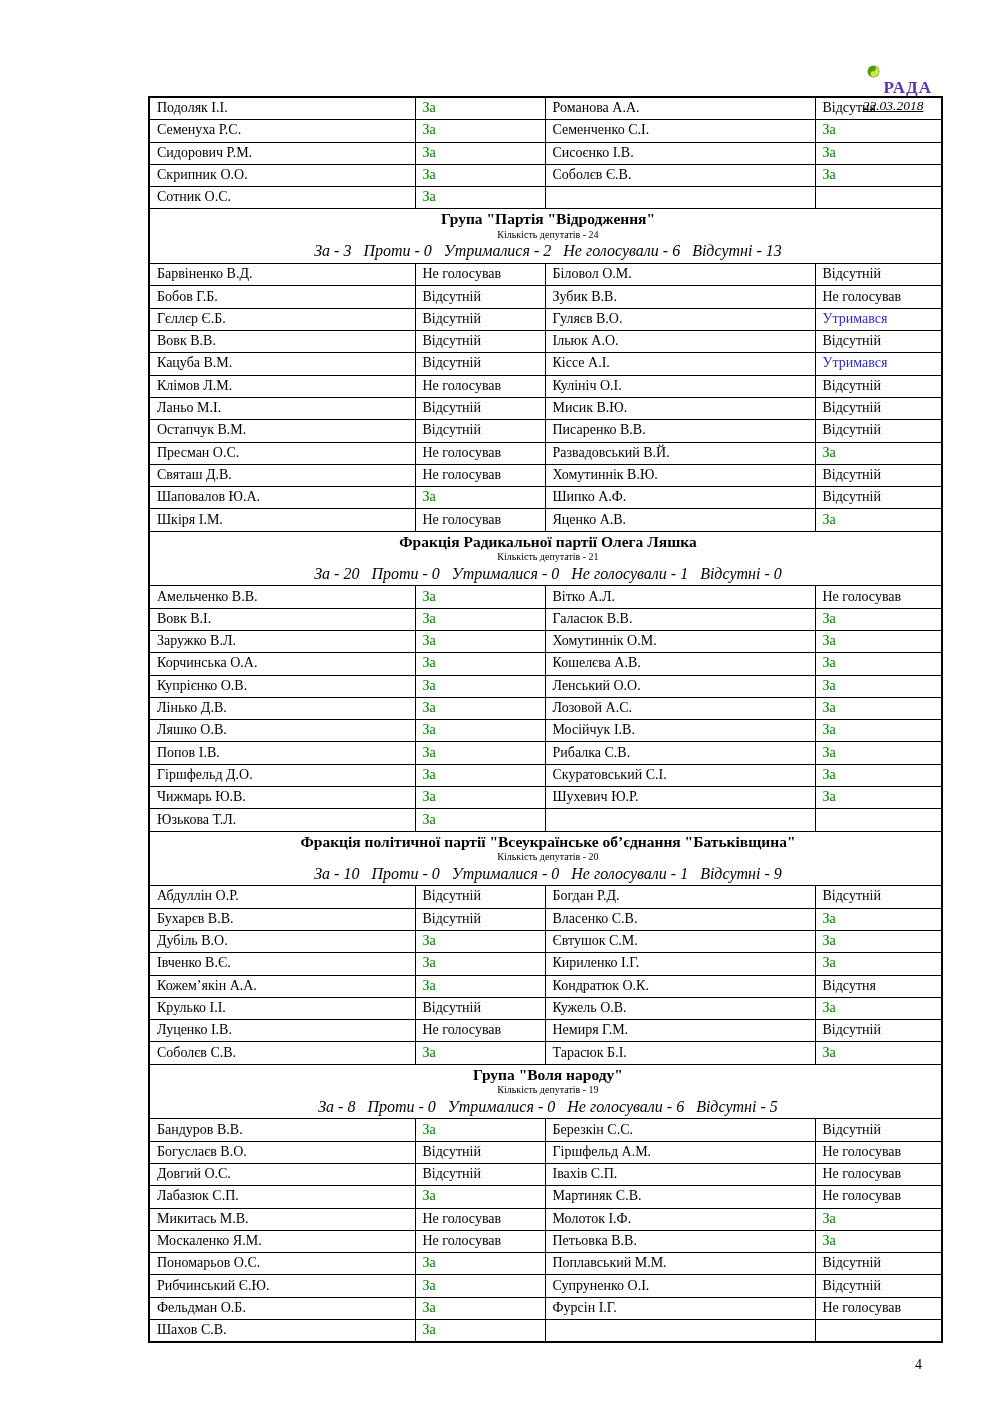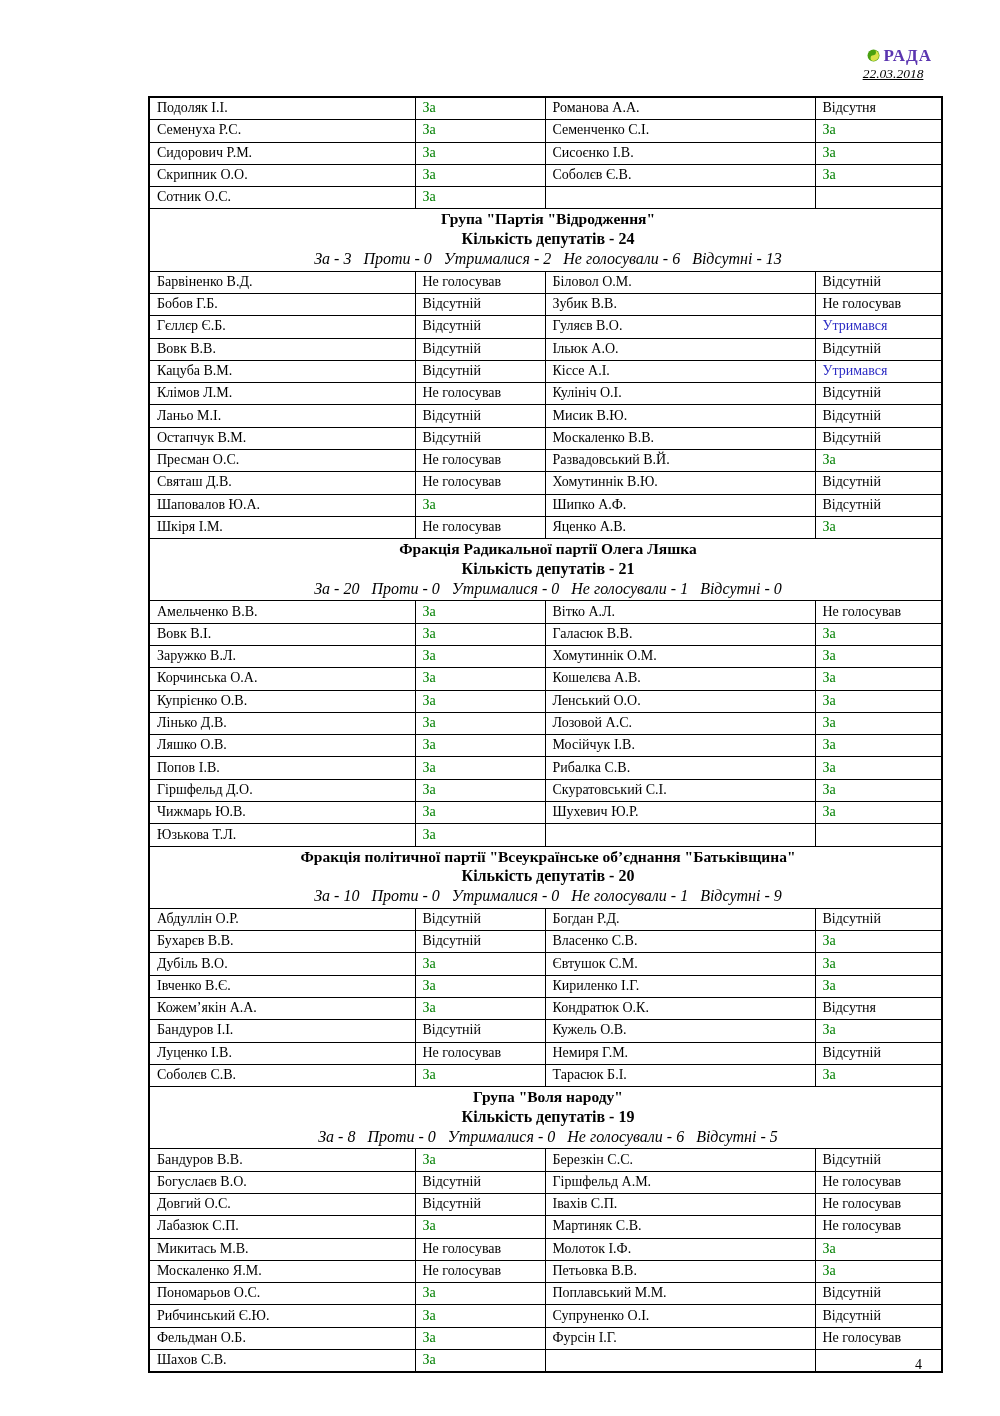--- a/index.html
+++ b/index.html
@@ -61,41 +61,41 @@
     white-space: nowrap;
     overflow: hidden;
     vertical-align: middle;
   }
   td.group-header {
     text-align: center;
     padding: 3px 0 4px 0;
     height: auto;
   }
   .gh-title  { font-weight: bold; font-size: 15.5px; line-height: 1.25; }
-  .gh-count  { font-size: 16px;   line-height: 1.25; font-weight: bold; }
+  .gh-count  { font-size: 10px;   line-height: 1.25; }
   .gh-stats  { font-style: italic; font-size: 16px; line-height: 1.3; white-space: pre; }
   .page-num {
     position: absolute;
     left: 915px;
     top: 1357px;
     font-size: 14px;
   }
 </style>
 </head>
 <body>
 
 <div class="sheet">
 
   <div class="logo">
     <div class="logo-line">
       <svg width="13" height="13" viewBox="0 0 12 12">
         <circle cx="6" cy="6" r="5.5" fill="#49a010"></circle>
         <path d="M6 1 a5 5 0 0 1 0 10 a2.6 2.6 0 0 1 -0.2 -5.2 a2.4 2.4 0 0 0 0.2 -4.8 z" fill="#d9e24a"></path>
       </svg>
-      <span class="brand" style="color: rgb(91, 53, 176);">РАДА</span>
+      <span class="brand" style="color: rgb(91, 53, 176); margin-top: 32px;">РАДА</span>
     </div>
     <div class="logo-date">22.03.2018</div>
   </div>
 
   <table class="votes">
     <colgroup>
       <col style="width:266px">
       <col style="width:130px">
       <col style="width:270px">
       <col style="width:127px">
@@ -176,21 +176,21 @@
         </tr>
         <tr>
           <td>Ланьо М.І.</td>
           <td>Відсутній</td>
           <td>Мисик В.Ю.</td>
           <td>Відсутній</td>
         </tr>
         <tr>
           <td>Остапчук В.М.</td>
           <td>Відсутній</td>
-          <td>Москаленко В.В.</td>
+          <td>Писаренко В.В.</td>
           <td>Відсутній</td>
         </tr>
         <tr>
           <td>Пресман О.С.</td>
           <td>Не голосував</td>
           <td>Развадовський В.Й.</td>
           <td style="color: rgb(0, 128, 0);">За</td>
         </tr>
         <tr>
           <td>Святаш Д.В.</td>
@@ -314,21 +314,21 @@
           <td>Кириленко І.Г.</td>
           <td style="color: rgb(0, 128, 0);">За</td>
         </tr>
         <tr>
           <td>Кожем’якін А.А.</td>
           <td style="color: rgb(0, 128, 0);">За</td>
           <td>Кондратюк О.К.</td>
           <td>Відсутня</td>
         </tr>
         <tr>
-          <td>Бандуров І.І.</td>
+          <td>Крулько І.І.</td>
           <td>Відсутній</td>
           <td>Кужель О.В.</td>
           <td style="color: rgb(0, 128, 0);">За</td>
         </tr>
         <tr>
           <td>Луценко І.В.</td>
           <td>Не голосував</td>
           <td>Немиря Г.М.</td>
           <td>Відсутній</td>
         </tr>

